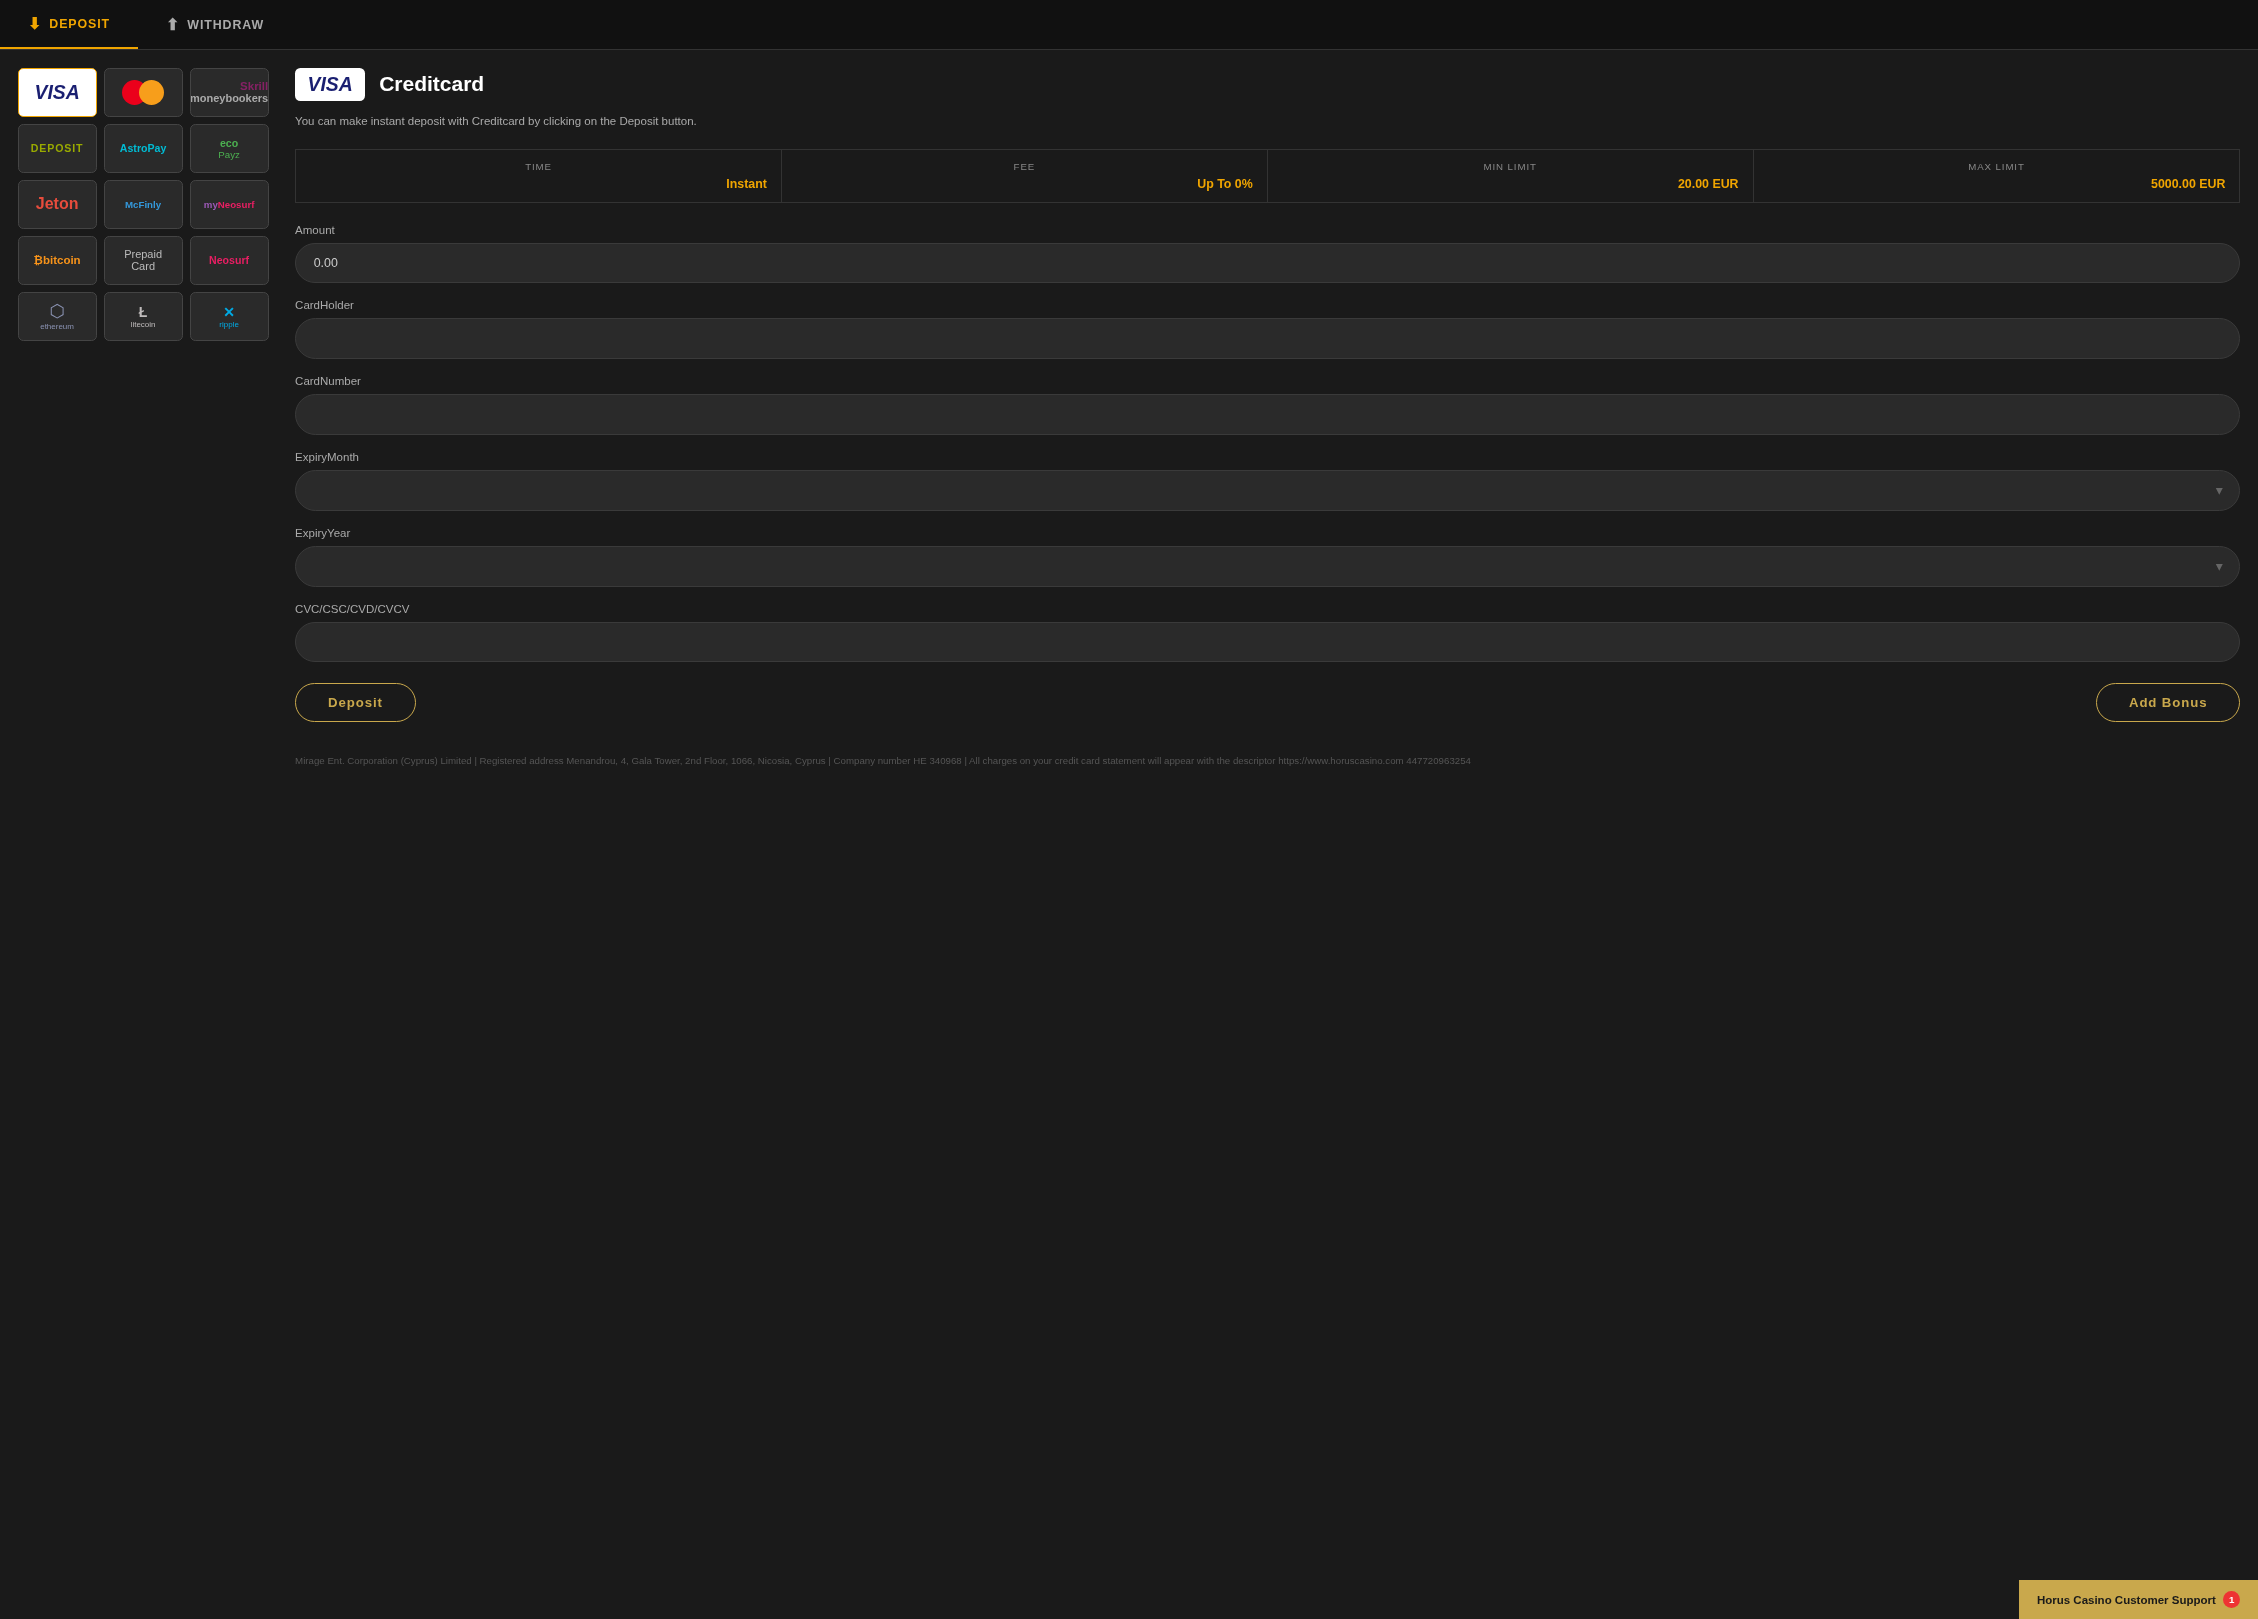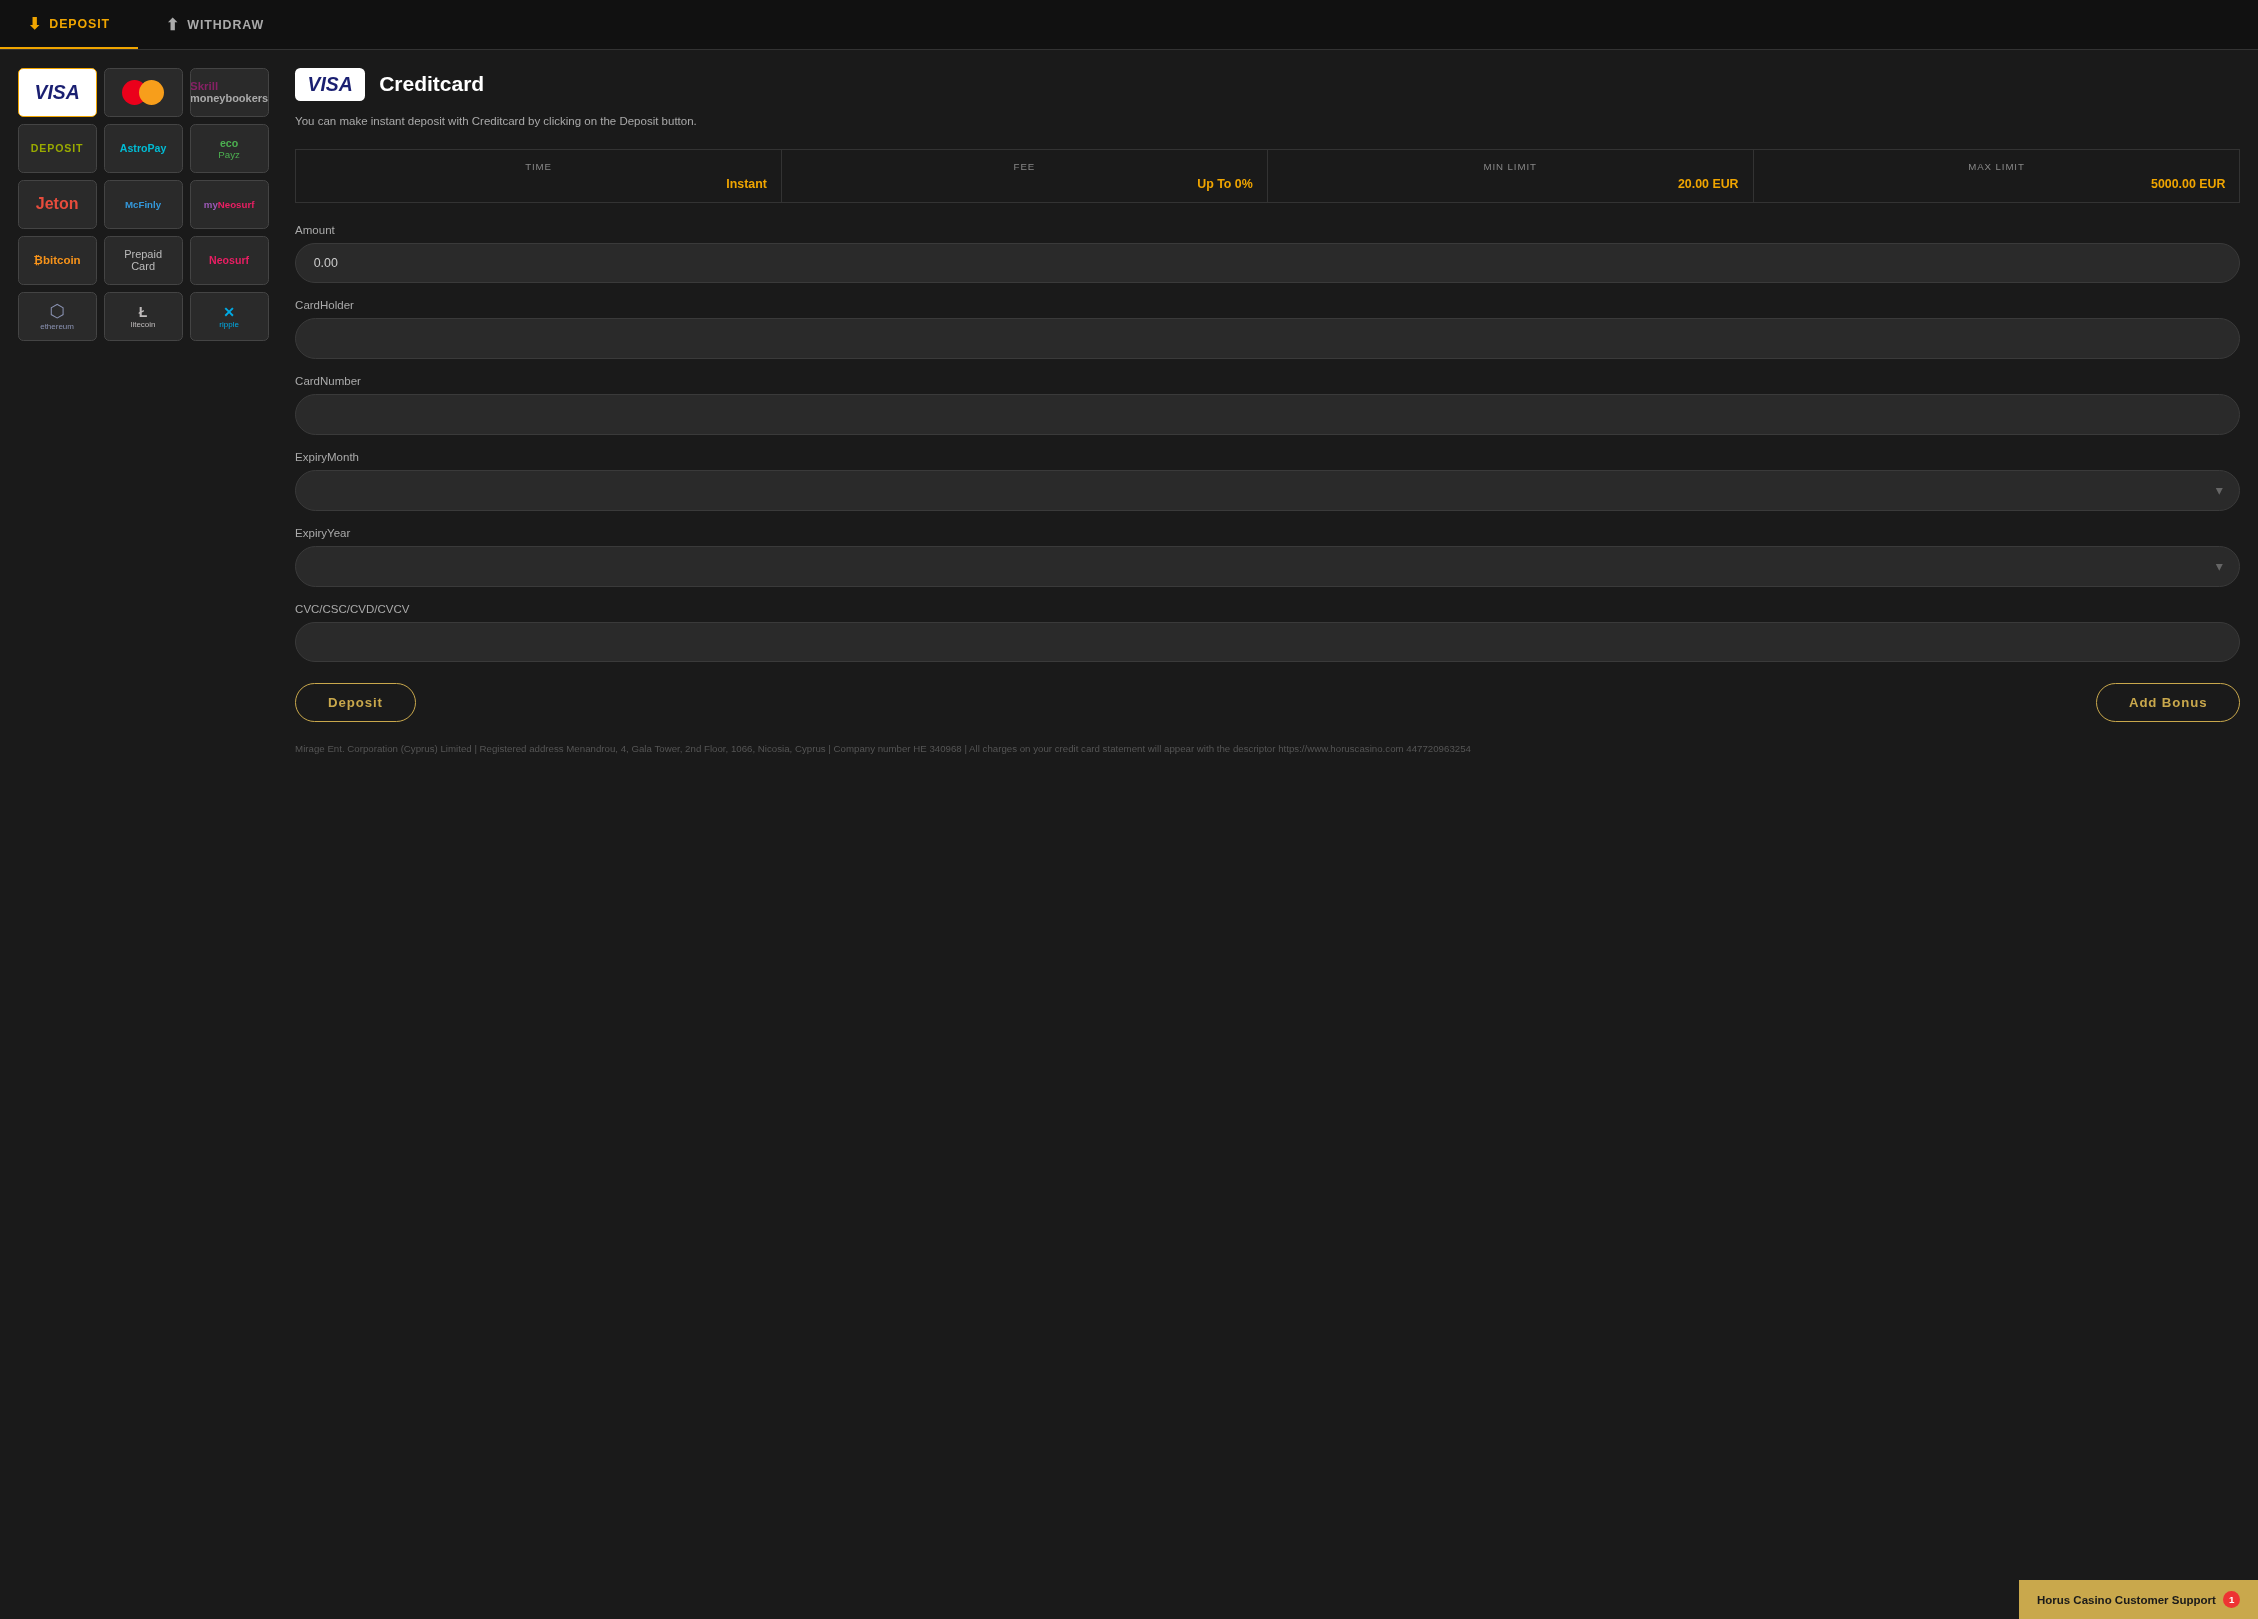--- a/index.html
+++ b/index.html
@@ -217,21 +217,21 @@
       border-radius: 22px;
       padding: 10.6px 32px;
       font-size: 13.2px;
       font-weight: bold;
       cursor: pointer;
       letter-spacing: 0.9px;
     }
 
     
     .footer-text {
-      margin-top: 19px;
+      margin-top: 31px;
       font-size: 9.7px;
       color: #555;
       line-height: 1.6;
     }
 
     
     .support-badge {
       position: fixed;
       bottom: 0;
       right: 0;
@@ -305,21 +305,21 @@
     </div>
 
     <div class="payment-item pm-mastercard">
       <div class="mc-circles">
         <div class="mc-red"></div>
         <div class="mc-orange"></div>
       </div>
     </div>
 
     <div class="payment-item pm-skrill">
-      <div style="text-align:left;">
+      <div style="text-align:right;">
         <div style="color:#862165;font-weight:bold;font-size:11.5px;">Skrill</div>
         <div style="color:#aaa;font-size:11px;">moneybookers</div>
       </div>
     </div>
 
     <div class="payment-item pm-neteller">
       <span style="color:#9a0;font-weight:bold;font-size:10.6px;letter-spacing:0.9px;">DEPOSIT</span>
     </div>
 
     <div class="payment-item pm-astropay">

